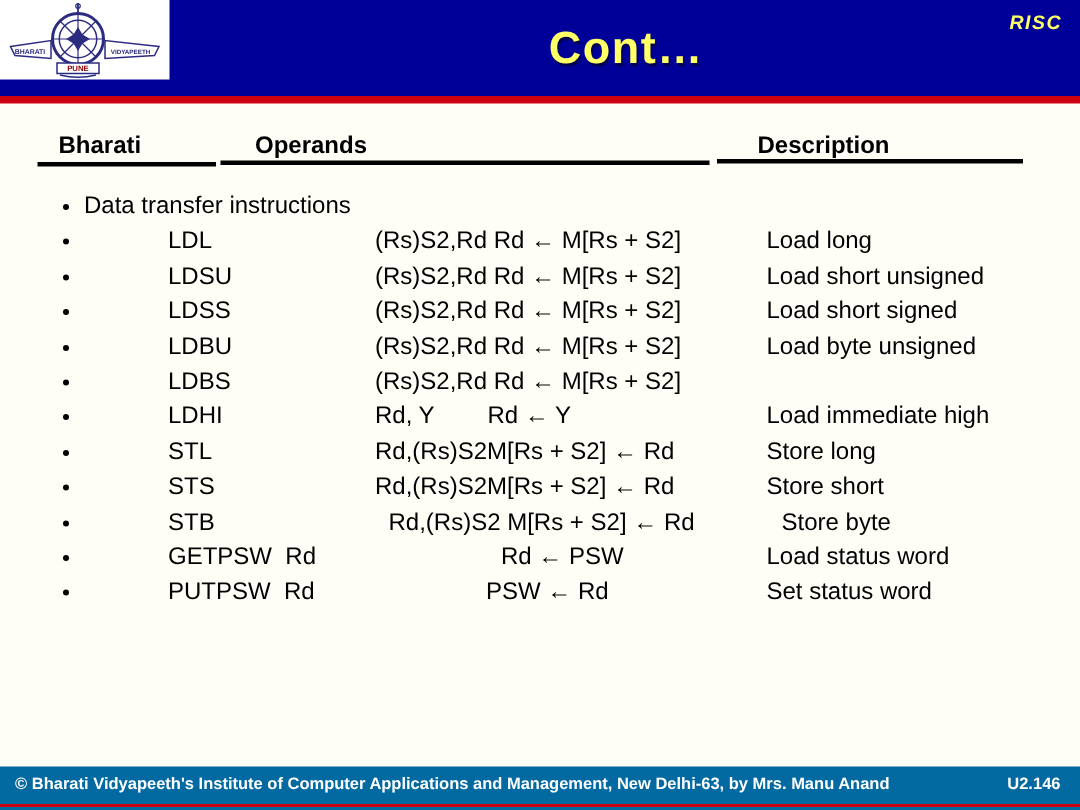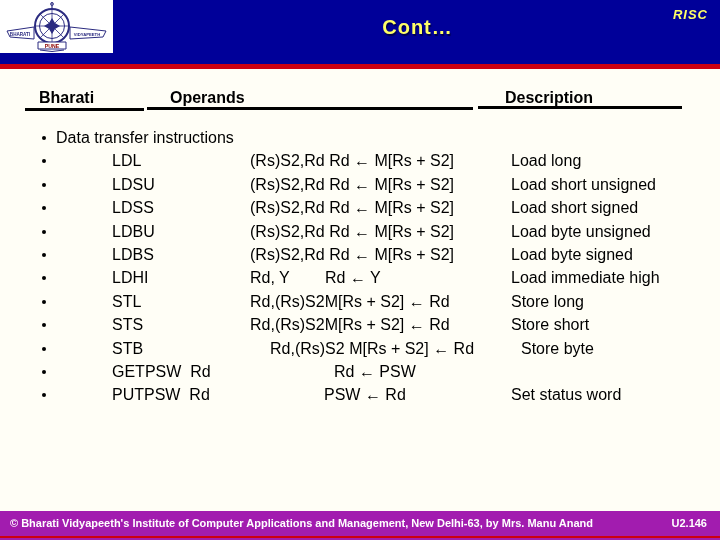--- a/index.html
+++ b/index.html
@@ -6,21 +6,21 @@
   .slide{
     position:relative; width:720px; height:540px; overflow:hidden;
     background:#fffef6; font-family:"Liberation Sans", sans-serif; color:#000;
   }
   
   .header-band{position:absolute;top:0;left:0;width:720px;height:64px;background:#000099;}
   .red-stripe{position:absolute;top:64px;left:0;width:720px;height:5px;background:#cc0011;}
   .logo-box{position:absolute;top:0;left:0;width:113px;height:53px;background:#ffffff;}
   .slide-title{
     position:absolute;top:16px;left:115px;width:605px;text-align:center;
-    font-size:20px;font-weight:bold;color:#ffff66;letter-spacing:1px;
+    font-size:30px;font-weight:bold;color:#ffff66;letter-spacing:1px;
     text-shadow:1px 2px 1px #00004d;
   }
   .corner-label{
     position:absolute;top:7px;right:12px;font-size:13px;font-weight:bold;
     font-style:italic;color:#ffff66;letter-spacing:1px;
   }
   
   .col-head{position:absolute;top:89px;font-size:16px;font-weight:bold;white-space:pre;}
   .col-head.h0{left:39px;}
   .col-head.h1{left:158px;margin-left:12px;}
@@ -33,26 +33,26 @@
   
   .rows{position:absolute;top:126px;left:0;width:582px;}
   .row{position:relative;height:23.4px;font-size:16px;}
   .bullet{position:absolute;left:42px;top:10px;width:4px;height:4px;background:#000;border-radius:50%;}
   .cell{position:absolute;top:2px;white-space:pre;line-height:20px;}
   .cell.section{left:56px;}
   .cell.opcode{left:112px;}
   .cell.transfer{left:250px;}
   .cell.desc{left:511px;}
   
-  .row:nth-child(10) .cell.transfer{left:270px;text-align:center;}
+  .row:nth-child(10) .cell.transfer{left:259px;text-align:center;}
   .row:nth-child(10) .cell.desc{left:521px;}
   .row:nth-child(11) .cell.transfer{left:334px;text-align:right;}
   .row:nth-child(12) .cell.transfer{left:324px;}
   
-  .footer-bar{position:absolute;left:0;top:511px;width:720px;height:29px;background:#a21caf;}
+  .footer-bar{position:absolute;left:0;top:511px;width:720px;height:29px;background:#0369a1;}
   .footer-redline{position:absolute;left:0;bottom:2px;width:720px;height:2px;background:#cc0011;}
   .footer-text{
     position:absolute;left:10px;top:6px;width:650px;color:#ffffff;
     font-size:11px;font-weight:bold;white-space:nowrap;
   }
   .footer-page{
     position:absolute;right:13px;top:6px;color:#ffffff;
     font-size:11px;font-weight:bold;padding-left:48px;
   }
   
@@ -138,21 +138,20 @@
       <span class="bullet"></span>
       <span class="cell opcode">LDBU</span>
       <span class="cell transfer">(Rs)S2,Rd Rd ← M[Rs + S2]</span>
       <span class="cell desc">Load byte unsigned</span>
     </div>
 
     <div class="row">
       <span class="bullet"></span>
       <span class="cell opcode">LDBS</span>
       <span class="cell transfer">(Rs)S2,Rd Rd ← M[Rs + S2]</span>
-      <span class="cell desc">Load byte signed</span>
     </div>
 
     <div class="row">
       <span class="bullet"></span>
       <span class="cell opcode">LDHI</span>
       <span class="cell transfer">Rd, Y        Rd ← Y</span>
       <span class="cell desc">Load immediate high</span>
     </div>
 
     <div class="row">
@@ -173,20 +172,21 @@
       <span class="bullet"></span>
       <span class="cell opcode">STB</span>
       <span class="cell transfer">Rd,(Rs)S2 M[Rs + S2] ← Rd</span>
       <span class="cell desc">Store byte</span>
     </div>
 
     <div class="row">
       <span class="bullet"></span>
       <span class="cell opcode">GETPSW  Rd</span>
       <span class="cell transfer">Rd ← PSW</span>
+      <span class="cell desc">Load status word</span>
     </div>
 
     <div class="row">
       <span class="bullet"></span>
       <span class="cell opcode">PUTPSW  Rd</span>
       <span class="cell transfer">PSW ← Rd</span>
       <span class="cell desc">Set status word</span>
     </div>
 
   </div>

